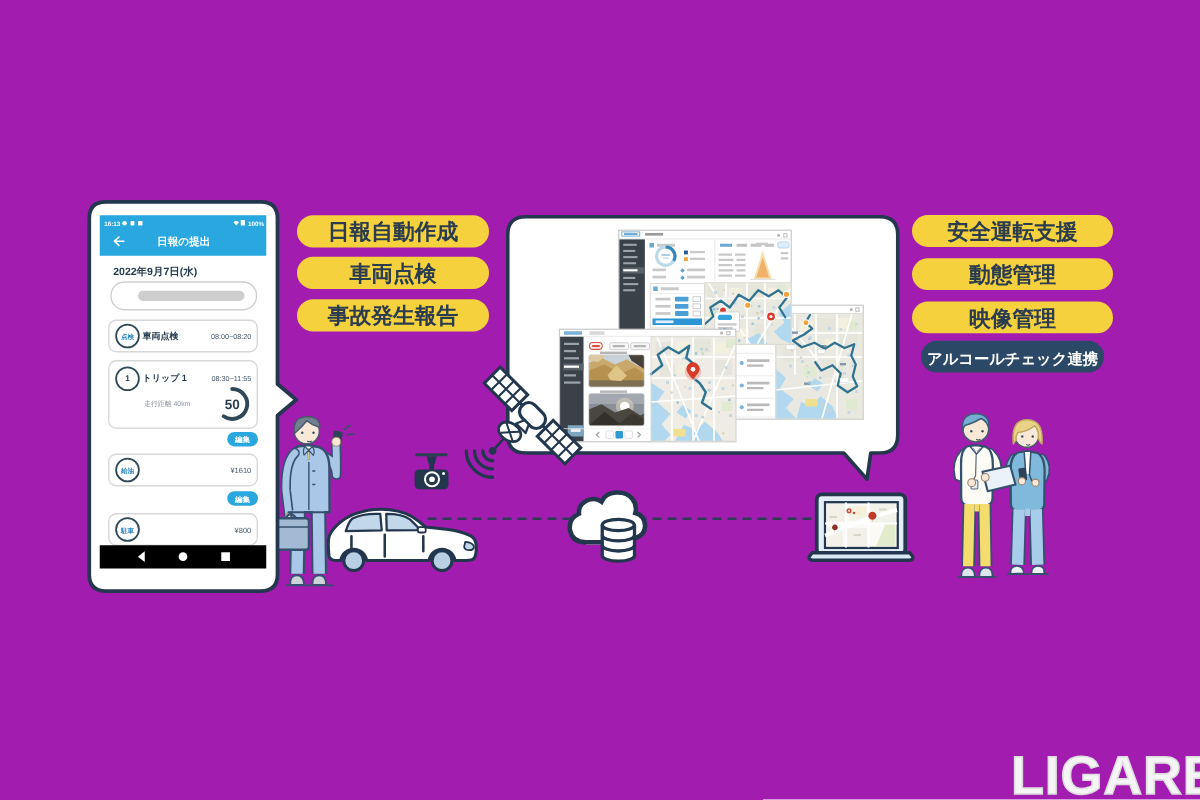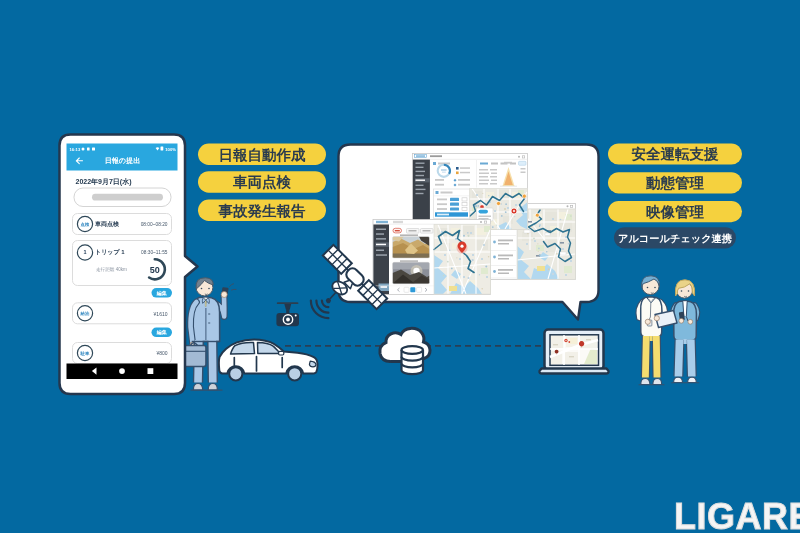--- a/index.html
+++ b/index.html
@@ -1,16 +1,16 @@
 <!DOCTYPE html>
 <html><head>
 <meta charset="utf-8">
 <style>
   html,body{margin:0;padding:0;background:#fff;}
-  #stage{position:relative;width:800px;height:533px;background:#0369a1;overflow:hidden;
+  #stage{position:relative;width:800px;height:533px;background:#a21caf;overflow:hidden;
          font-family:"Liberation Sans", sans-serif;}
   svg{position:absolute;left:0;top:0;}
 </style>
 </head>
 <body>
 <div id="stage">
 <svg width="800" height="533" viewBox="0 0 800 533">
 <defs></defs>
 
 <path d="M 350.5 144.5 L 586.5 144.5 Q 598.5 144.5 598.5 156.5 L 598.5 290 Q 598.5 302 586.5 302 L 580.5 302 L 578 319.5 L 562.5 302 L 350.5 302 Q 338.5 302 338.5 290 L 338.5 156.5 Q 338.5 144.5 350.5 144.5 Z" fill="#ffffff" stroke="#25374e" stroke-width="2.4" stroke-linejoin="round"></path>

